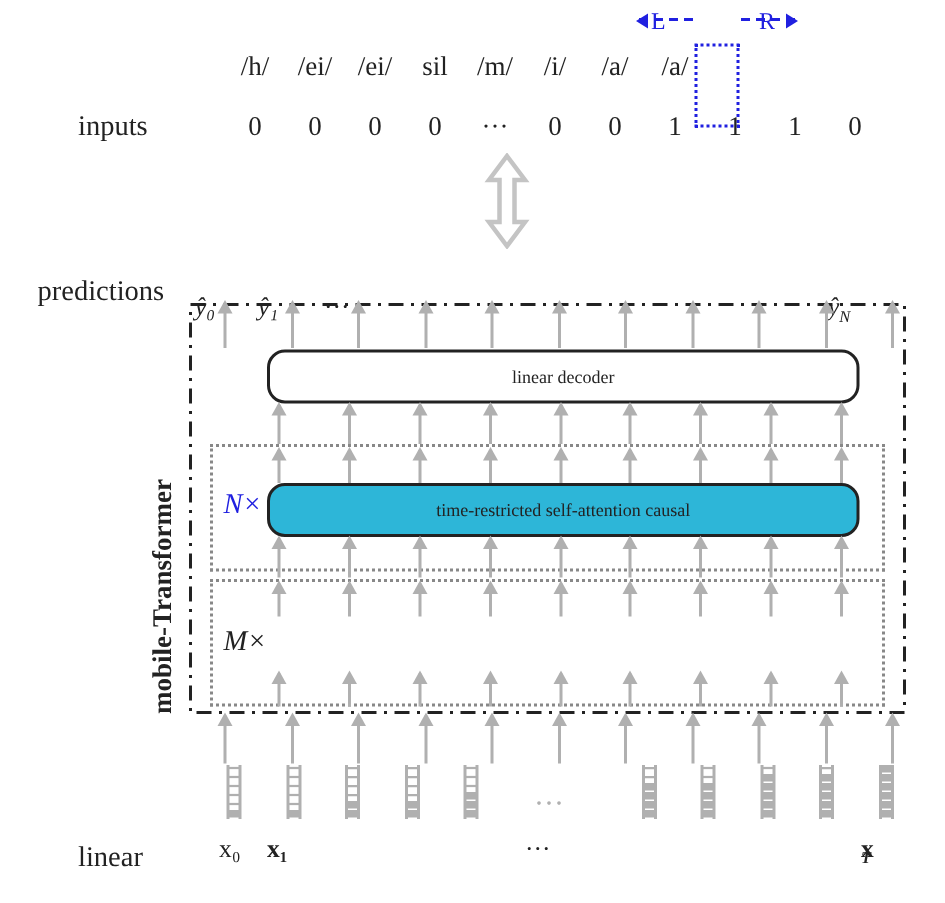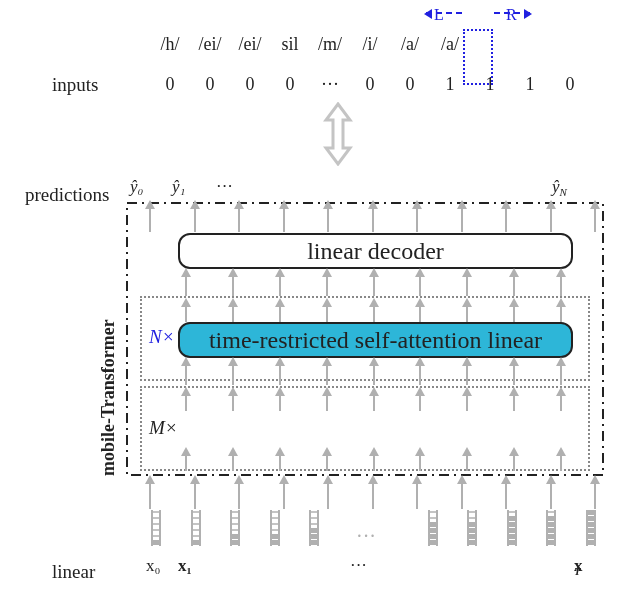--- a/index.html
+++ b/index.html
@@ -94,20 +94,21 @@
   }
   .pred-row {
     position: absolute;
     left: 130px; top: 177px;
     width: 470px; height: 24px;
   }
   .pred-row span {
     position: absolute;
     font-style: italic;
     font-size: 17px;
+    margin-top: 18px;
   }
 
   
   .big-box {
     position: absolute;
     left: 125px; top: 201px;
     width: 480px; height: 276px;
   }
   .big-box svg { position:absolute; inset:0; }
 
@@ -126,21 +127,21 @@
   .block {
     position: absolute;
     left: 178px;
     width: 395px;
     height: 36px;
     border: 2px solid #222;
     border-radius: 12px;
     background: #fff;
     text-align: center;
     line-height: 32px;
-    font-size: 24px;
+    font-size: 12px;
   }
   .block.linear { top: 233px; }
   .block.attn   { top: 322px; background: #2db6d8; }
   .block.conv   { top: 412px; }
 
   
   .repeat-N, .repeat-M {
     position: absolute;
     left: 140px; width: 450px;
     border: 2px dotted #888;
@@ -276,21 +277,21 @@
   </div>
 
   <div class="side-label">mobile-Transformer</div>
 
   <div class="repeat-N"></div>
   <div class="repeat-M"></div>
   <div class="repeat-label N">N×</div>
   <div class="repeat-label M">M×</div>
 
   <div class="block linear">linear decoder</div>
-  <div class="block attn">time-restricted self-attention linear</div>
+  <div class="block attn">time-restricted self-attention causal</div>
 
   <div class="arrow-col arrows-0">
       <div class="a" style="height: 100%;"></div>
       <div class="a" style="height: 100%;"></div>
       <div class="a" style="height: 100%;"></div>
       <div class="a" style="height: 100%;"></div>
       <div class="a" style="height: 100%;"></div>
       <div class="a" style="height: 100%;"></div>
       <div class="a" style="height: 100%;"></div>
       <div class="a" style="height: 100%;"></div>

